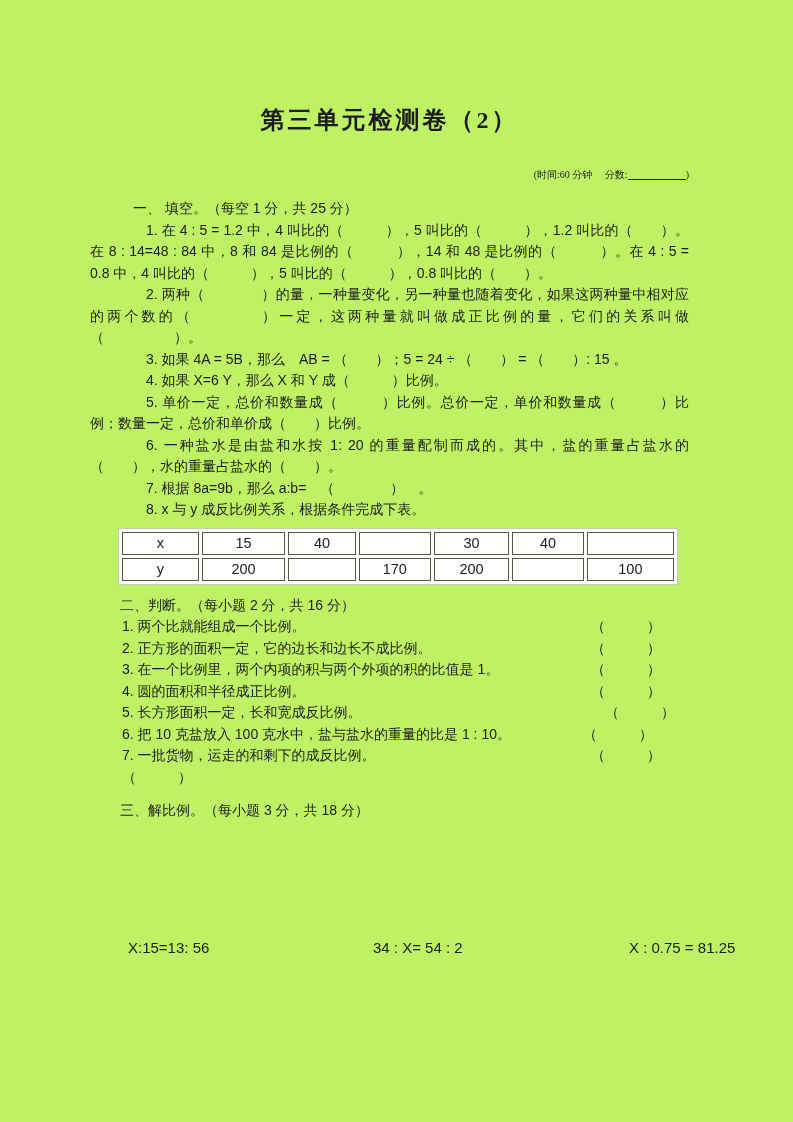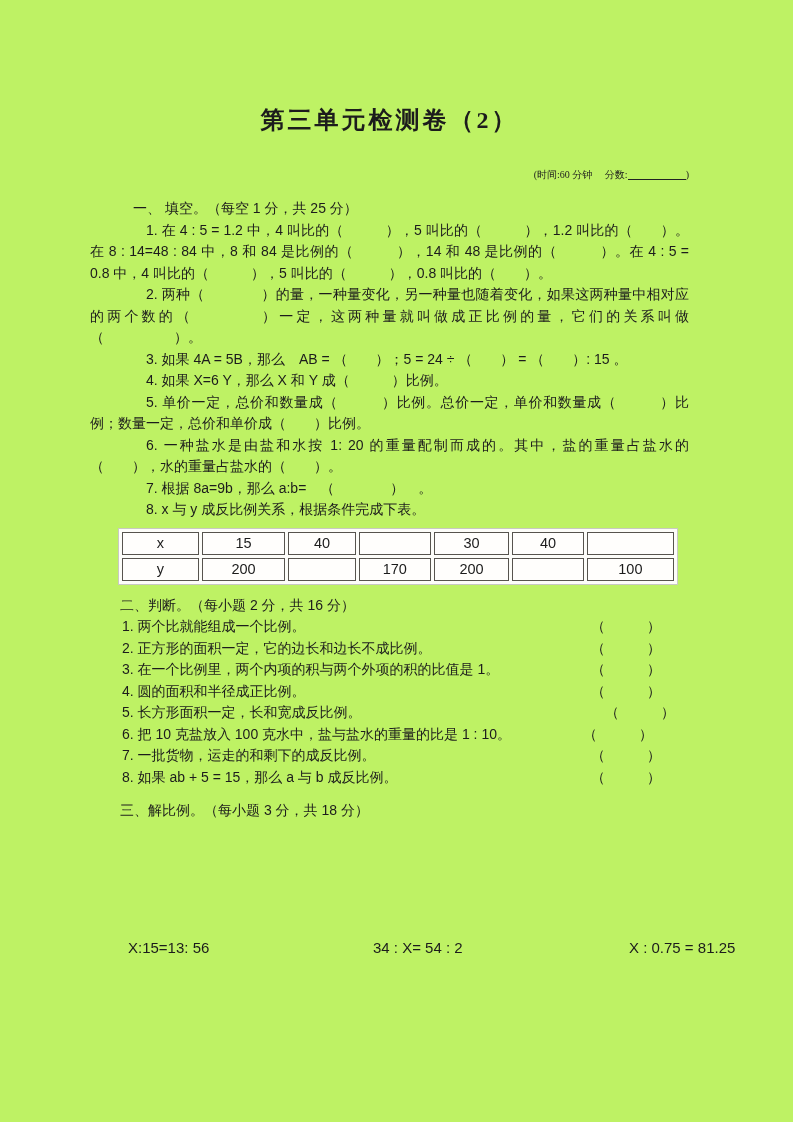--- a/index.html
+++ b/index.html
@@ -137,21 +137,20 @@
       </div>
       <div class="jrow">
         <span class="jt">6. 把 10 克盐放入 100 克水中，盐与盐水的重量的比是 1 : 10。</span>
         <span class="ja" style="padding-right:36px">（　　　）</span>
       </div>
       <div class="jrow">
         <span class="jt">7. 一批货物，运走的和剩下的成反比例。</span>
         <span class="ja">（　　　）</span>
       </div>
       <div class="jrow">
-        <span class="jt">8. 如果 ab + 5 = 15，那么 a 与 b 成反比例。</span>
         <span class="ja">（　　　）</span>
       </div>
     </div>
 
     <div class="sec">
       <p class="h jh">三、解比例。（每小题 3 分，共 18 分）</p>
       <div class="eqrow r2">
         <span class="eq">X:15=13: 56</span>
         <span class="eq">34 : X= 54 : 2</span>
         <span class="eq">X : 0.75 = 81.25</span>

